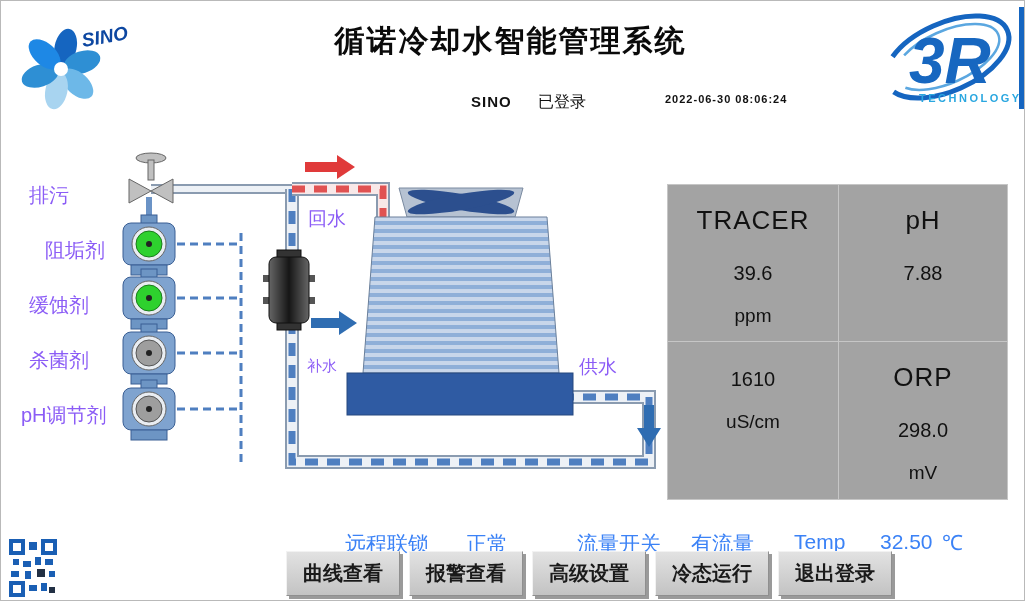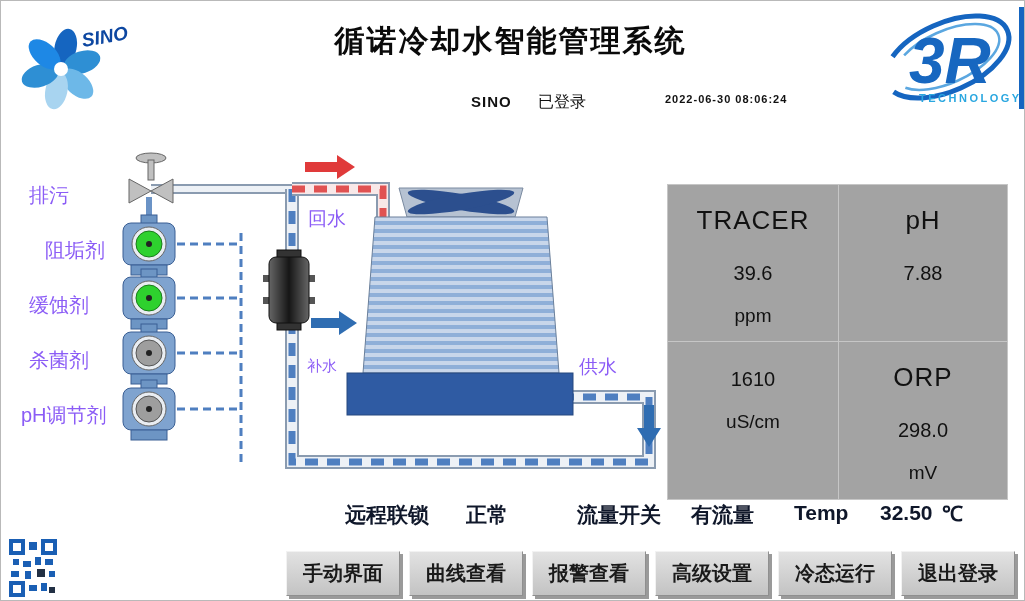--- a/index.html
+++ b/index.html
@@ -61,21 +61,21 @@
               border:1px solid #c6c6c6; display:grid; grid-template-columns:171px 1fr; grid-template-rows:1fr 1fr;
               background:#a3a3a3;margin-top:27px; }
   .rcell { display:flex; flex-direction:column; align-items:center; }
   .rcell.bb { border-bottom:1px solid #c6c6c6; }
   .rcell.br { border-right:1px solid #c6c6c6; }
   .r-name { font-size:26px; margin-top:20px; color:#111; letter-spacing:1px; }
   .r-value{ font-size:20px; margin-top:26px; color:#111; }
   .r-unit { font-size:19px; margin-top:20px; color:#111; }
 
   
-  .srow { position:absolute; font-size:21px; font-weight:bold; color:#0f172a; white-space:nowrap; }
+  .srow { position:absolute; font-size:21px; font-weight:normal; color:#3b82f6; white-space:nowrap;margin-top:29px; }
   .s-ilock-l { left:344px; top:500px; }
   .s-ilock-v { left:465px; top:500px; }
   .s-flow-l  { left:576px; top:500px; }
   .s-flow-v  { left:690px; top:500px; }
   .s-temp-l  { left:793px; top:500px; }
   .s-temp-v  { left:879px; top:500px; }
   .s-temp-u  { left:941px; top:498px; }
 
   
   .button-bar { position:absolute; left:285px; top:550px; display:flex; gap:9px; }
@@ -259,21 +259,20 @@
 
   <span class="srow s-ilock-l">远程联锁</span>
   <span class="srow s-ilock-v">正常</span>
   <span class="srow s-flow-l">流量开关</span>
   <span class="srow s-flow-v">有流量</span>
   <span class="srow s-temp-l">Temp</span>
   <span class="srow s-temp-v">32.50</span>
   <span class="srow s-temp-u">℃</span>
 
   <div class="button-bar">
-    <button class="hmi-btn">手动界面</button>
     <button class="hmi-btn">曲线查看</button>
     <button class="hmi-btn">报警查看</button>
     <button class="hmi-btn">高级设置</button>
     <button class="hmi-btn">冷态运行</button>
     <button class="hmi-btn">退出登录</button>
   </div>
 
   <div class="qr-icon">
     <svg width="48" height="58" viewBox="0 0 48 58">
       <g fill="#1a5fb4">

